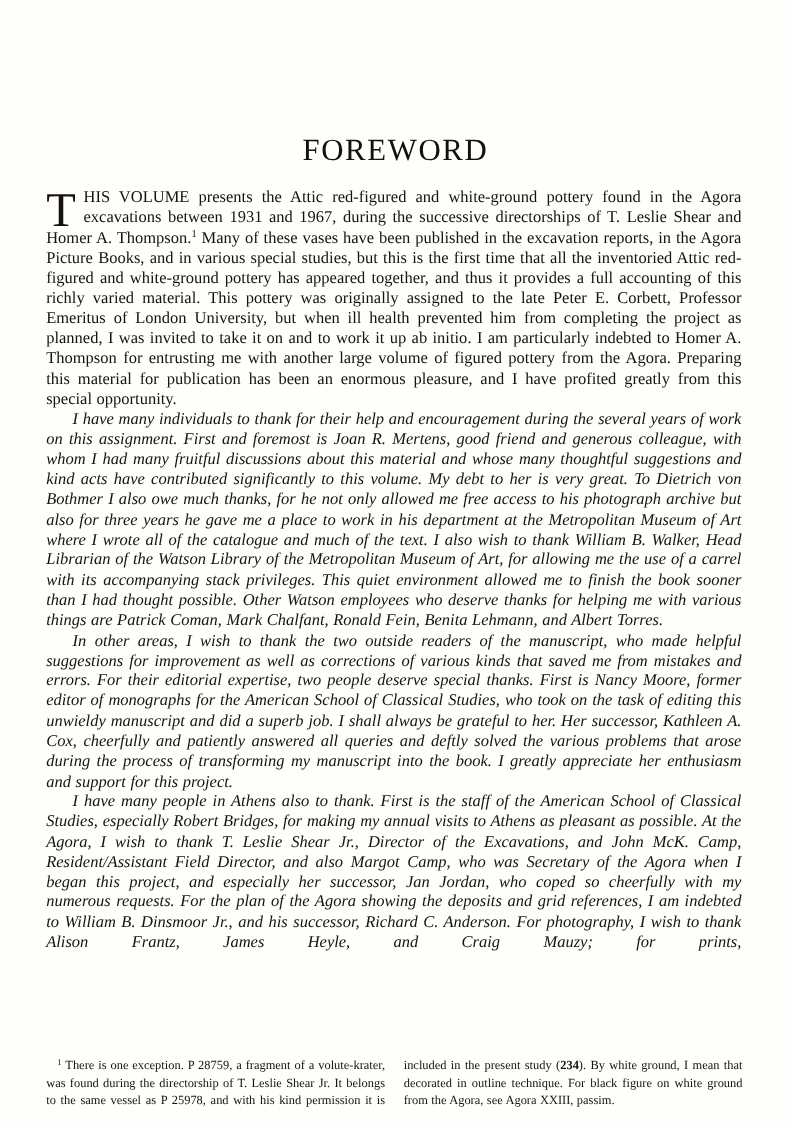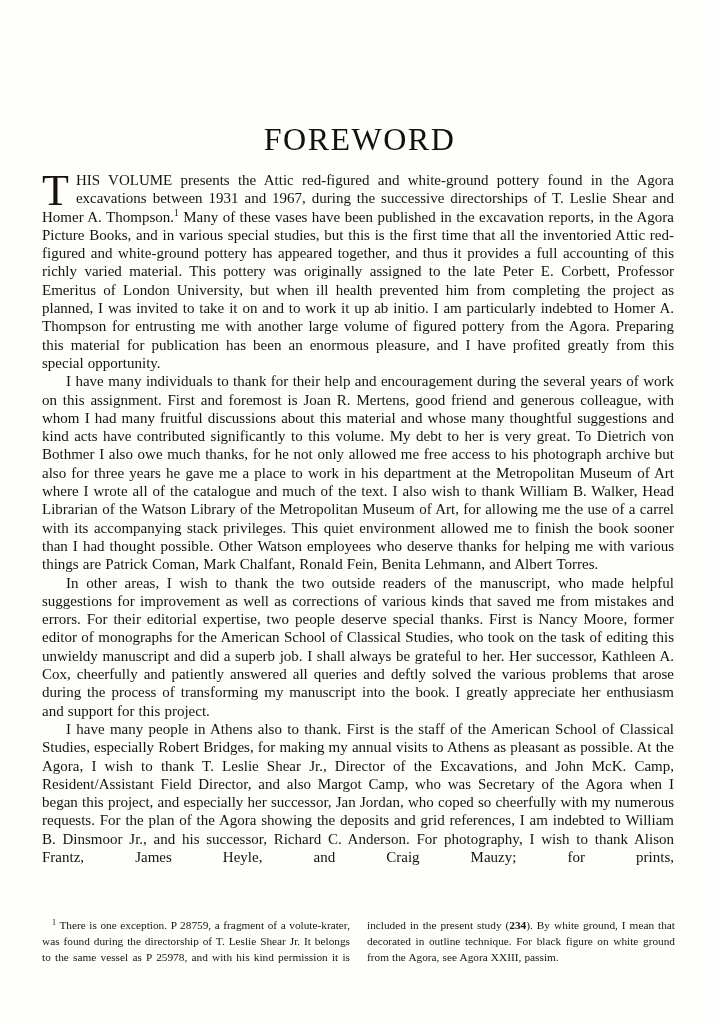--- a/index.html
+++ b/index.html
@@ -16,62 +16,63 @@
       font-family: "Liberation Serif", "DejaVu Serif", serif;
       overflow: hidden;
     }
     .title {
       position: absolute;
       top: 121px;
       left: 0;
       width: 100%;
       margin: 0;
       text-align: center;
-      font-size: 32px;
+      font-size: 28px;
       font-weight: 400;
       letter-spacing: 1.5px;
       color: #14100c;
     }
     .body-text {
       position: absolute;
       top: 171px;
       left: 42px;
       width: 632px;
       font-size: 15px;
       line-height: 18.3px;
       text-align: justify;
       word-spacing: 0.4px;
     }
     .par {
       margin: 0;
       padding: 0;
     }
     .indent {
       text-indent: 24px;
+      font-style: italic;
     }
     .last-line-justified {
       text-align-last: justify;
     }
     .dropcap {
       float: left;
       font-size: 44px;
       line-height: 33px;
       padding: 3px 7px 0 0;
       font-weight: 400;
     }
     .fnref {
       font-size: 9.5px;
       line-height: 0;
       vertical-align: 6px;
     }
     .it {
     }
     .footnote {
       position: absolute;
-      top: 917px;
+      top: 961px;
       left: 42px;
       width: 633px;
       font-size: 11.3px;
       line-height: 16px;
       text-align: justify;
       column-count: 2;
       column-gap: 17px;
       column-fill: balance;
       word-spacing: 0.3px;
     }

